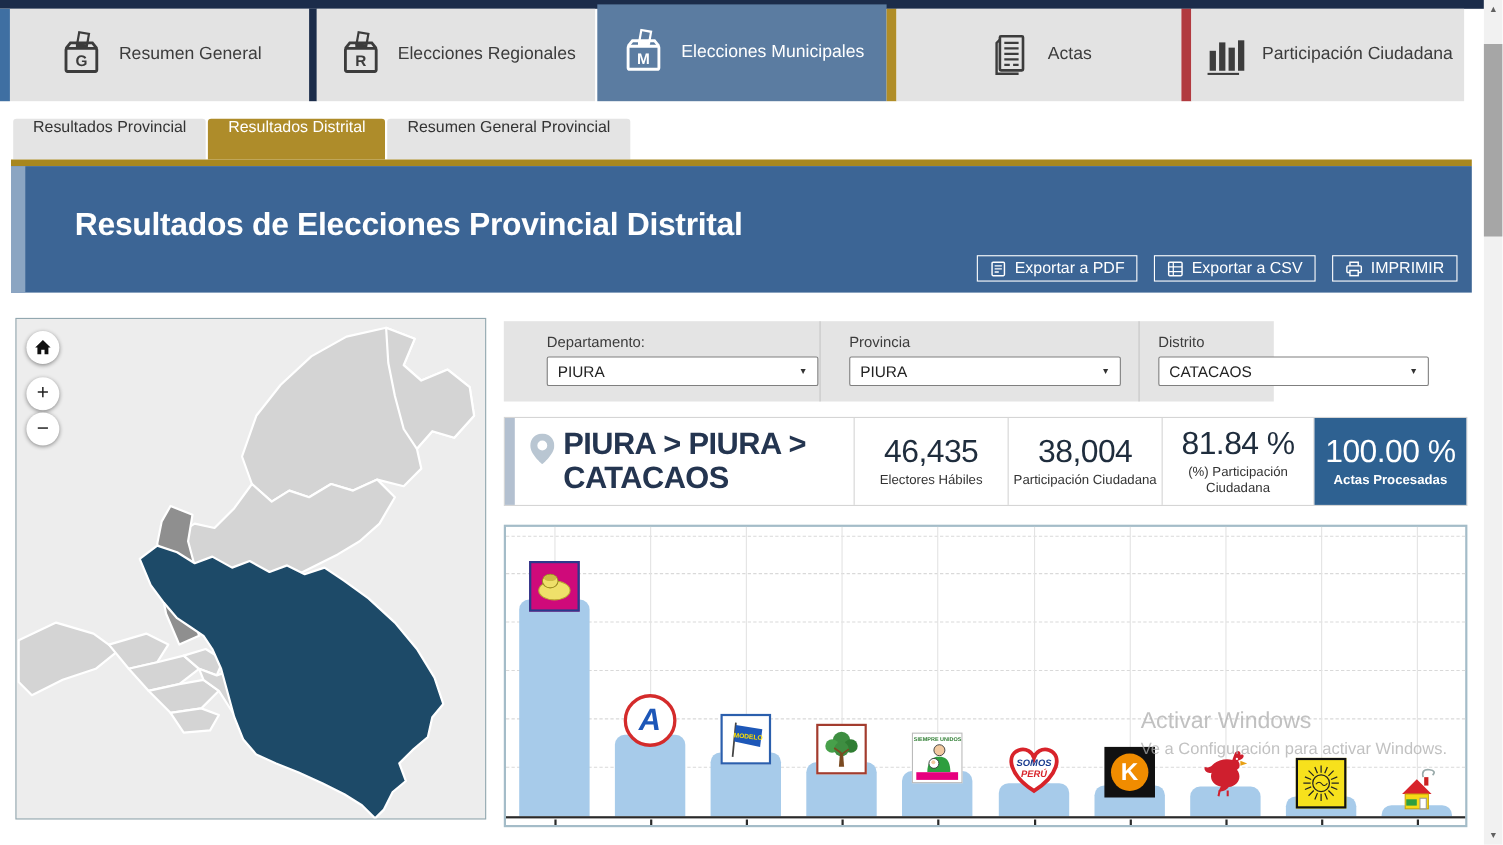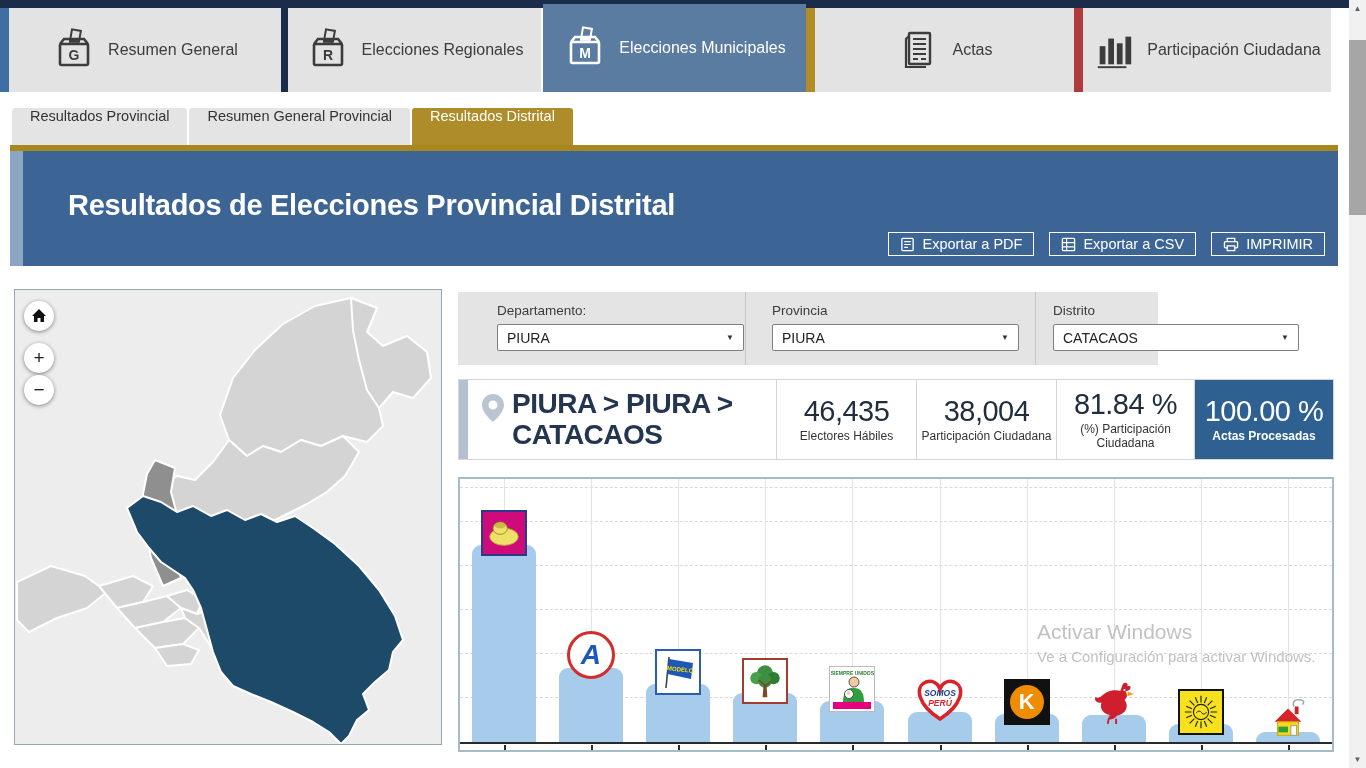--- a/index.html
+++ b/index.html
@@ -109,21 +109,21 @@
                  display:flex; align-items:center; justify-content:center; font-size:22px; font-weight:bold; }
   .lg-rooster { background:transparent; }
   .lg-sun { background:#f7e11c; border:2px solid #111; }
   .lg-house { background:transparent; }
   .lg-podemos { background:#10204a; border:2px solid #d8232a; flex-direction:column; }
   .pp-big { color:#ffd400; font-size:19px; font-weight:bold; font-style:italic; line-height:1;
             letter-spacing:-3px; }
   .pp-small { color:#ffd400; font-size:5.5px; font-weight:bold; margin-top:1px; }
 
   
-  .watermark { position:absolute; left:1037px; top:620px; color:#adadad; opacity:.75; z-index:4;
+  .watermark { position:absolute; left:1037px; top:644px; color:#adadad; opacity:.75; z-index:4;
                pointer-events:none; }
   .wm1 { font-size:21px; } .wm2 { font-size:15px; margin-top:4px; }
 
   
   .scrollbar { position:absolute; right:0; top:0; width:17px; height:768px; background:#f1f1f1; }
   .sb-arrow { position:absolute; left:0; width:17px; height:17px; display:flex; align-items:center;
               justify-content:center; color:#606060; font-size:8px; cursor:pointer; }
   .sb-up { top:0; } .sb-down { bottom:0; }
   .sb-thumb { position:absolute; left:0; top:40px; width:17px; height:175px; background:#a6a6a6; cursor:pointer; }
 </style>
@@ -186,25 +186,25 @@
         <rect x="5" y="39" width="30" height="2"></rect>
       </svg>
       <span>Participación Ciudadana</span>
     </div>
   </div>
 
   <div class="subtabs">
     <div class="subtab">
         <span>Resultados Provincial</span>
       </div>
+    <div class="subtab active">
+        <span>Resultados Distrital</span>
+      </div>
     <div class="subtab">
         <span>Resumen General Provincial</span>
-      </div>
-    <div class="subtab active">
-        <span>Resultados Distrital</span>
       </div>
   </div>
   <div class="gold-line"></div>
 
   <div class="banner">
     <h1>Resultados de Elecciones Provincial Distrital</h1>
     <div class="banner-buttons">
       <button class="bbtn">
         <svg width="15" height="15" viewBox="0 0 16 16" fill="none" stroke="#fff">
           <rect x="2" y="1.5" width="12" height="13" rx="1" stroke-width="1.4"></rect>

